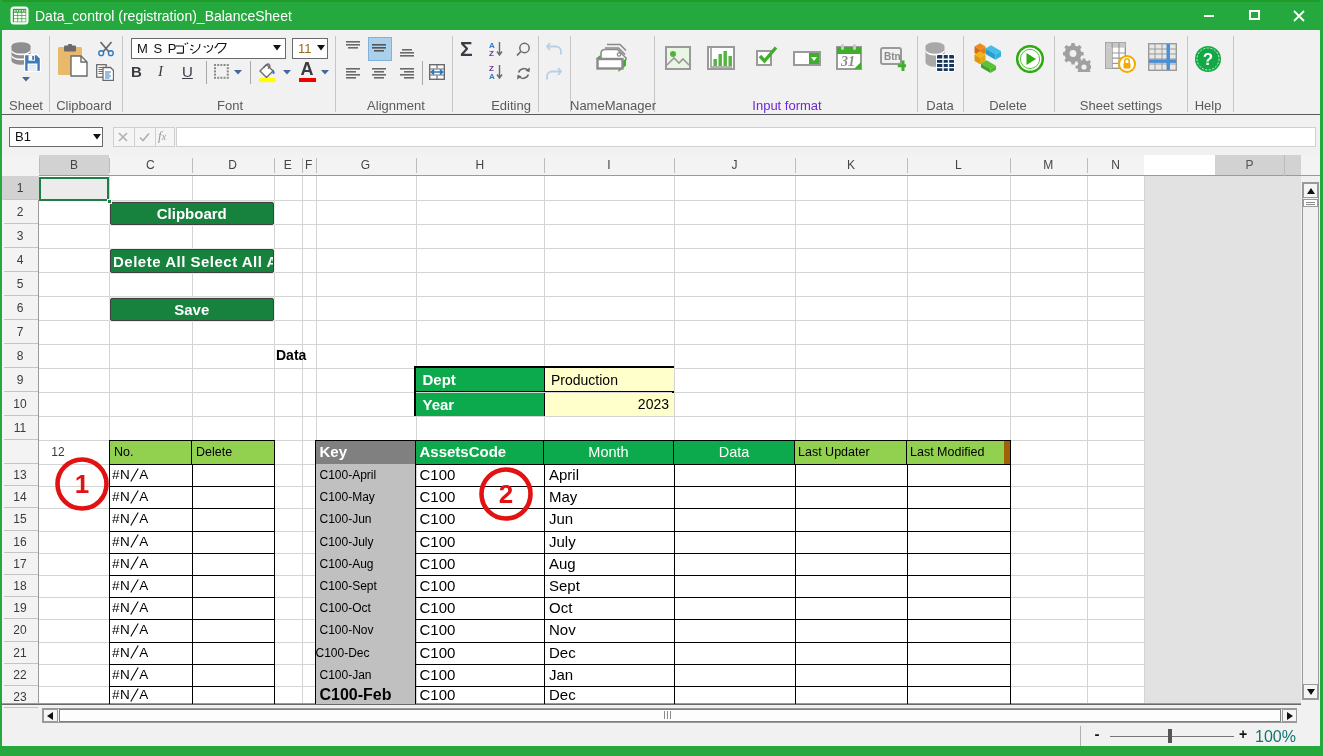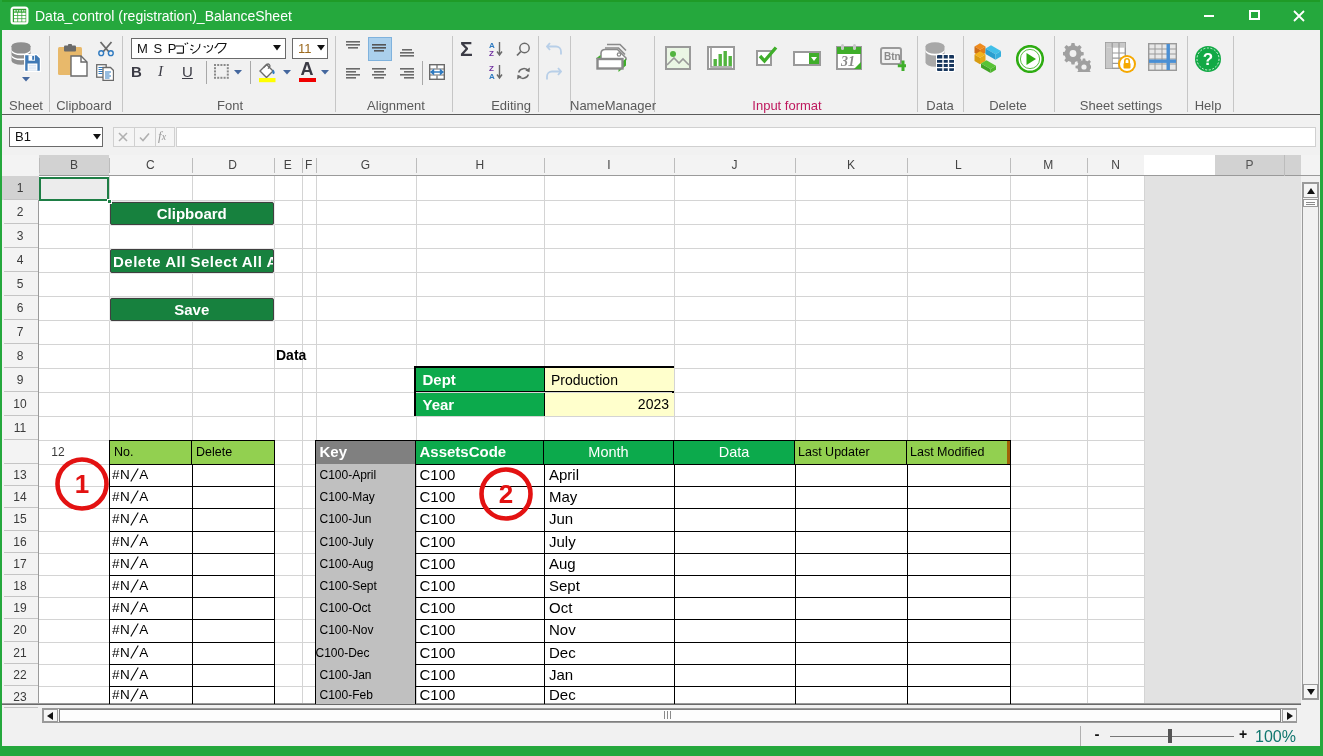--- a/index.html
+++ b/index.html
@@ -52,21 +52,21 @@
 <div class="abs" style="left:963px;top:36px;width:1px;height:76px;background:#c6c6c6;"></div>
 <div class="abs" style="left:1054px;top:36px;width:1px;height:76px;background:#c6c6c6;"></div>
 <div class="abs" style="left:1187px;top:36px;width:1px;height:76px;background:#c6c6c6;"></div>
 <div class="abs" style="left:1233px;top:36px;width:1px;height:76px;background:#c6c6c6;"></div>
 <div class="abs" style="left:-44px;top:98px;width:140px;height:15px;text-align:center;font-size:13px;color:#5a5a5a;line-height:15px;">Sheet</div>
 <div class="abs" style="left:14px;top:98px;width:140px;height:15px;text-align:center;font-size:13px;color:#5a5a5a;line-height:15px;">Clipboard</div>
 <div class="abs" style="left:160px;top:98px;width:140px;height:15px;text-align:center;font-size:13px;color:#5a5a5a;line-height:15px;">Font</div>
 <div class="abs" style="left:326px;top:98px;width:140px;height:15px;text-align:center;font-size:13px;color:#5a5a5a;line-height:15px;">Alignment</div>
 <div class="abs" style="left:441px;top:98px;width:140px;height:15px;text-align:center;font-size:13px;color:#5a5a5a;line-height:15px;">Editing</div>
 <div class="abs" style="left:543px;top:98px;width:140px;height:15px;text-align:center;font-size:13px;color:#5a5a5a;line-height:15px;">NameManager</div>
-<div class="abs" style="left:717px;top:98px;width:140px;height:15px;text-align:center;font-size:13px;color:#be185d;line-height:15px;">Input format</div>
+<div class="abs" style="left:717px;top:98px;width:140px;height:15px;text-align:center;font-size:13px;color:#6d28d9;line-height:15px;">Input format</div>
 <div class="abs" style="left:870px;top:98px;width:140px;height:15px;text-align:center;font-size:13px;color:#5a5a5a;line-height:15px;">Data</div>
 <div class="abs" style="left:938px;top:98px;width:140px;height:15px;text-align:center;font-size:13px;color:#5a5a5a;line-height:15px;">Delete</div>
 <div class="abs" style="left:1051px;top:98px;width:140px;height:15px;text-align:center;font-size:13px;color:#5a5a5a;line-height:15px;">Sheet settings</div>
 <div class="abs" style="left:1138px;top:98px;width:140px;height:15px;text-align:center;font-size:13px;color:#5a5a5a;line-height:15px;">Help</div>
 <svg class="abs" style="left:11px;top:42px;" width="31" height="31" viewBox="0 0 31 31">
 <path d="M0.5 4.2 v14.5 a9.5 4 0 0 0 19 0 v-14.5 z" fill="#8f8f8f"></path>
 <ellipse cx="10" cy="4.2" rx="9.5" ry="4" fill="#8f8f8f"></ellipse>
 <path d="M0.5 7.6 a9.5 4 0 0 0 19 0 v1.6 a9.5 4 0 0 1 -19 0 z" fill="#fff"></path>
 <path d="M0.5 12.6 a9.5 4 0 0 0 19 0 v1.6 a9.5 4 0 0 1 -19 0 z" fill="#fff"></path>
 <path d="M13 12 h13 l4 4 v14 h-17 z" fill="#fff"></path>
@@ -549,21 +549,21 @@
         <path d="M8.2 0.5 L0.8 13.5" stroke="#000" stroke-width="1.1"></path>
       </svg>A</div>
 <div class="abs" style="left:315px;top:440px;width:695.8px;height:1.2px;background:#000;z-index:6;"></div>
 <div class="abs" style="left:315px;top:440px;width:1.2px;height:264px;background:#000;z-index:6;"></div>
 <div class="abs" style="left:1009.5px;top:440px;width:1.2px;height:264px;background:#000;z-index:6;"></div>
 <div class="abs" style="left:315.5px;top:441px;width:100.0px;height:23px;background:#808080;color:#fff;font-weight:bold;text-align:left;font-size:15px;line-height:22px;padding-left:4px;border-right:1px solid #000;">Key</div>
 <div class="abs" style="left:415.5px;top:441px;width:128.5px;height:23px;background:#0caa4c;color:#fff;font-weight:bold;text-align:left;font-size:15px;line-height:22px;padding-left:4px;border-right:1px solid #000;">AssetsCode</div>
 <div class="abs" style="left:544px;top:441px;width:130px;height:23px;background:#0caa4c;color:#fff;font-weight:normal;text-align:center;font-size:14.5px;line-height:22px;padding-left:0px;border-right:1px solid #000;">Month</div>
 <div class="abs" style="left:674px;top:441px;width:121px;height:23px;background:#0caa4c;color:#fff;font-weight:normal;text-align:center;font-size:14.5px;line-height:22px;padding-left:0px;border-right:1px solid #000;">Data</div>
 <div class="abs" style="left:795px;top:441px;width:112px;height:23px;background:#92d050;color:#000;font-weight:normal;text-align:left;font-size:12.5px;line-height:22px;padding-left:3px;border-right:1px solid #000;">Last Updater</div>
-<div class="abs" style="left:907px;top:441px;width:102.5px;height:23px;background:#92d050;color:#000;font-weight:normal;text-align:left;font-size:12.5px;line-height:22px;padding-left:3px;border-right:3px solid #a16207;">Last Modified</div>
+<div class="abs" style="left:907px;top:441px;width:102.5px;height:23px;background:#92d050;color:#000;font-weight:normal;text-align:left;font-size:12.5px;line-height:22px;padding-left:3px;border-right:6px solid #a16207;">Last Modified</div>
 <div class="abs" style="left:315.5px;top:464.0px;width:694.5px;height:1px;background:#000;"></div>
 <div class="abs" style="left:315.5px;top:464.0px;width:100px;height:22.2px;background:#c0c0c0;font-size:12px;color:#000;line-height:22.2px;padding-left:4px;border-right:1px solid #000;">C100-April</div>
 <div class="abs" style="left:415.5px;top:464.0px;width:128.5px;height:22.2px;font-size:15px;color:#000;line-height:22.2px;padding-left:4px;">C100</div>
 <div class="abs" style="left:544px;top:464.0px;width:1px;height:22.2px;background:#000;"></div>
 <div class="abs" style="left:545px;top:464.0px;width:128px;height:22.2px;font-size:15px;color:#000;line-height:22.2px;padding-left:4px;">April</div>
 <div class="abs" style="left:674px;top:464.0px;width:1px;height:22.2px;background:#000;"></div>
 <div class="abs" style="left:795px;top:464.0px;width:1px;height:22.2px;background:#000;"></div>
 <div class="abs" style="left:907px;top:464.0px;width:1px;height:22.2px;background:#000;"></div>
 <div class="abs" style="left:315.5px;top:486.2px;width:694.5px;height:1px;background:#000;"></div>
 <div class="abs" style="left:315.5px;top:486.2px;width:100px;height:22.2px;background:#c0c0c0;font-size:12px;color:#000;line-height:22.2px;padding-left:4px;border-right:1px solid #000;">C100-May</div>
@@ -631,21 +631,21 @@
 <div class="abs" style="left:907px;top:641.6px;width:1px;height:22.2px;background:#000;"></div>
 <div class="abs" style="left:315.5px;top:663.8px;width:694.5px;height:1px;background:#000;"></div>
 <div class="abs" style="left:315.5px;top:663.8px;width:100px;height:22.2px;background:#c0c0c0;font-size:12px;color:#000;line-height:22.2px;padding-left:4px;border-right:1px solid #000;">C100-Jan</div>
 <div class="abs" style="left:415.5px;top:663.8px;width:128.5px;height:22.2px;font-size:15px;color:#000;line-height:22.2px;padding-left:4px;">C100</div>
 <div class="abs" style="left:544px;top:663.8px;width:1px;height:22.2px;background:#000;"></div>
 <div class="abs" style="left:545px;top:663.8px;width:128px;height:22.2px;font-size:15px;color:#000;line-height:22.2px;padding-left:4px;">Jan</div>
 <div class="abs" style="left:674px;top:663.8px;width:1px;height:22.2px;background:#000;"></div>
 <div class="abs" style="left:795px;top:663.8px;width:1px;height:22.2px;background:#000;"></div>
 <div class="abs" style="left:907px;top:663.8px;width:1px;height:22.2px;background:#000;"></div>
 <div class="abs" style="left:315.5px;top:686.0px;width:694.5px;height:1px;background:#000;"></div>
-<div class="abs" style="left:315.5px;top:686.0px;width:100px;height:18.0px;background:#c0c0c0;font-size:12px;color:#000;line-height:18.0px;padding-left:4px;border-right:1px solid #000;">C100-Feb</div>
+<div class="abs" style="left:315.5px;top:686.0px;width:100px;height:18.0px;background:#c0c0c0;font-size:16px;color:#000;line-height:18.0px;padding-left:4px;border-right:1px solid #000;font-weight:bold;">C100-Feb</div>
 <div class="abs" style="left:415.5px;top:686.0px;width:128.5px;height:18.0px;font-size:15px;color:#000;line-height:18.0px;padding-left:4px;">C100</div>
 <div class="abs" style="left:544px;top:686.0px;width:1px;height:18.0px;background:#000;"></div>
 <div class="abs" style="left:545px;top:686.0px;width:128px;height:18.0px;font-size:15px;color:#000;line-height:18.0px;padding-left:4px;">Dec</div>
 <div class="abs" style="left:674px;top:686.0px;width:1px;height:18.0px;background:#000;"></div>
 <div class="abs" style="left:795px;top:686.0px;width:1px;height:18.0px;background:#000;"></div>
 <div class="abs" style="left:907px;top:686.0px;width:1px;height:18.0px;background:#000;"></div>
 <svg class="abs" style="left:55.3px;top:456.5px;z-index:30;" width="54" height="54" viewBox="0 0 54 54">
 <circle cx="27" cy="27" r="24.5" fill="none" stroke="#e31212" stroke-width="4.6"></circle>
 <text x="27" y="36" font-size="26" font-weight="bold" fill="#e31212" text-anchor="middle" font-family="Liberation Sans">1</text>
 </svg>

